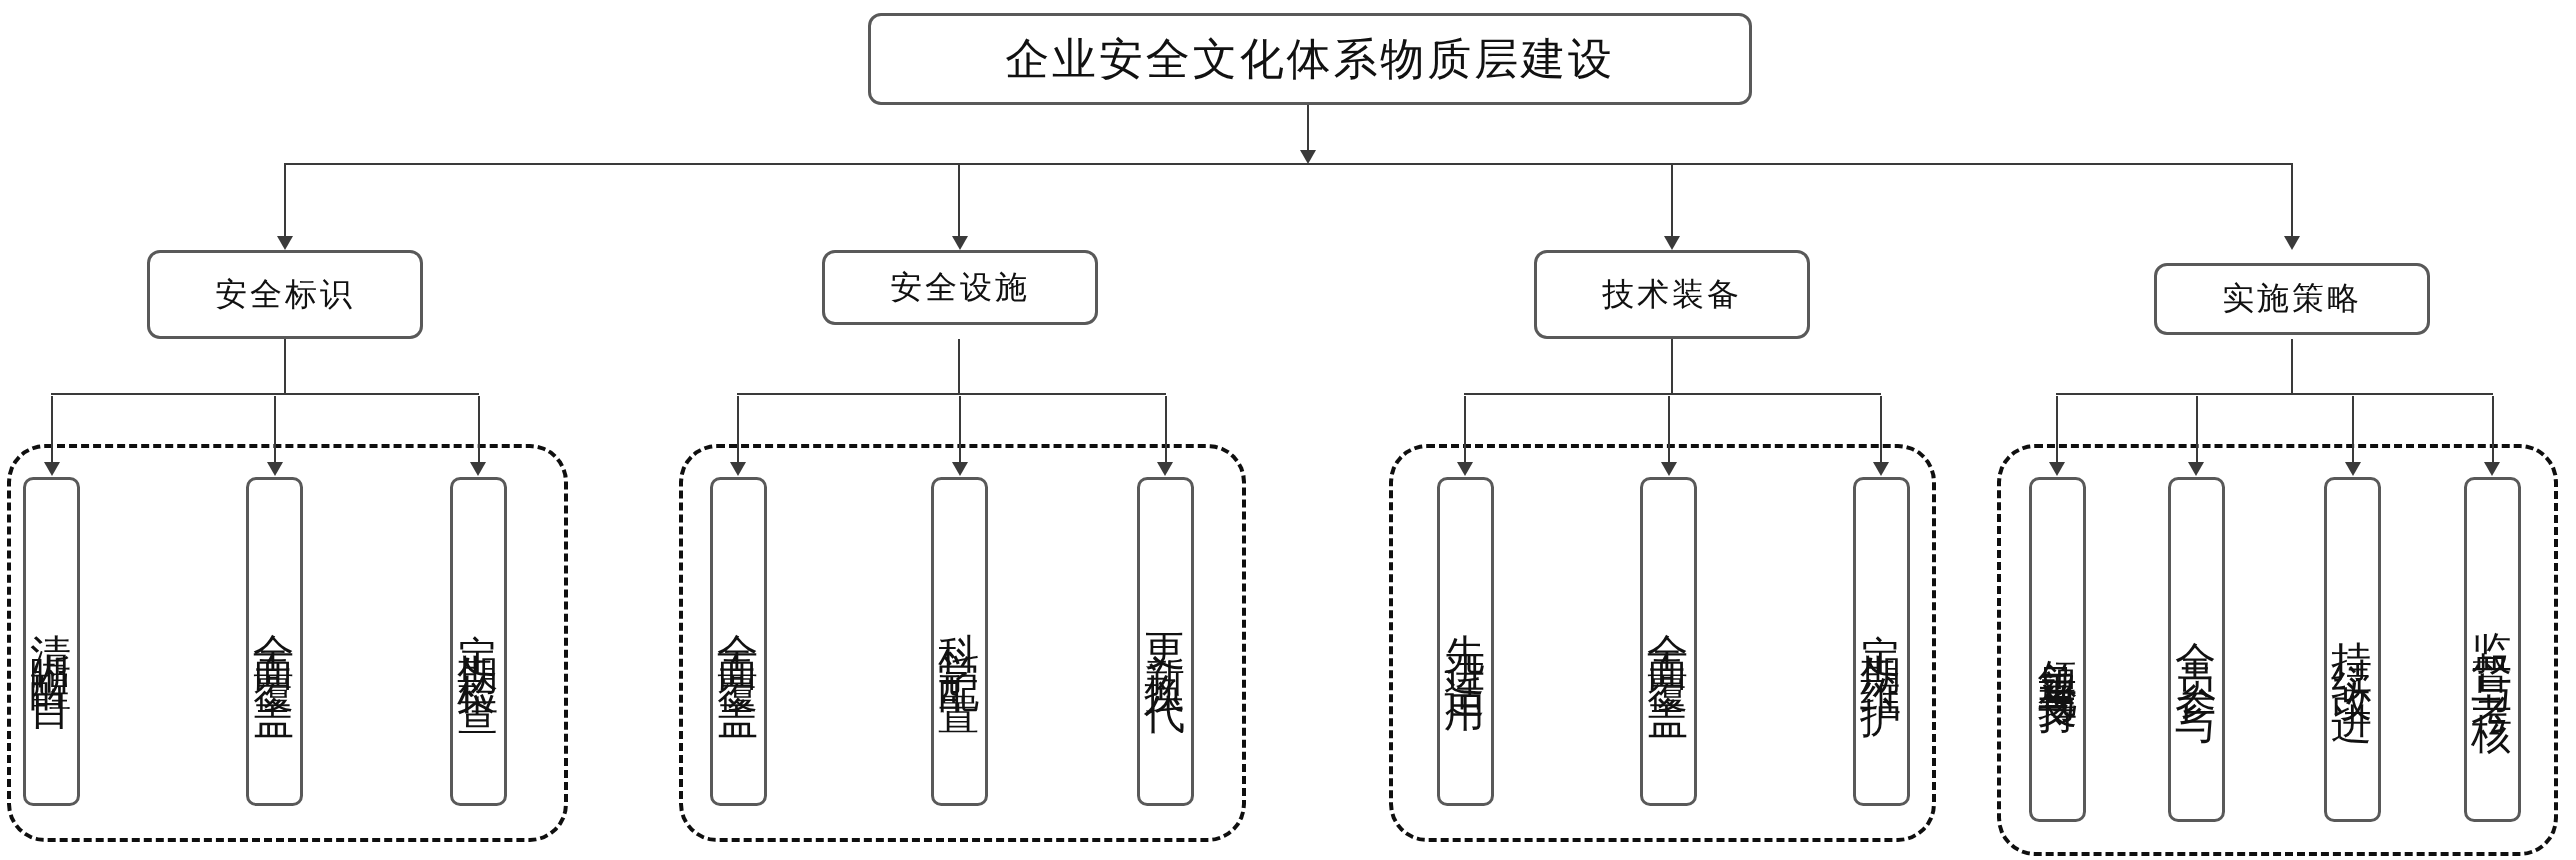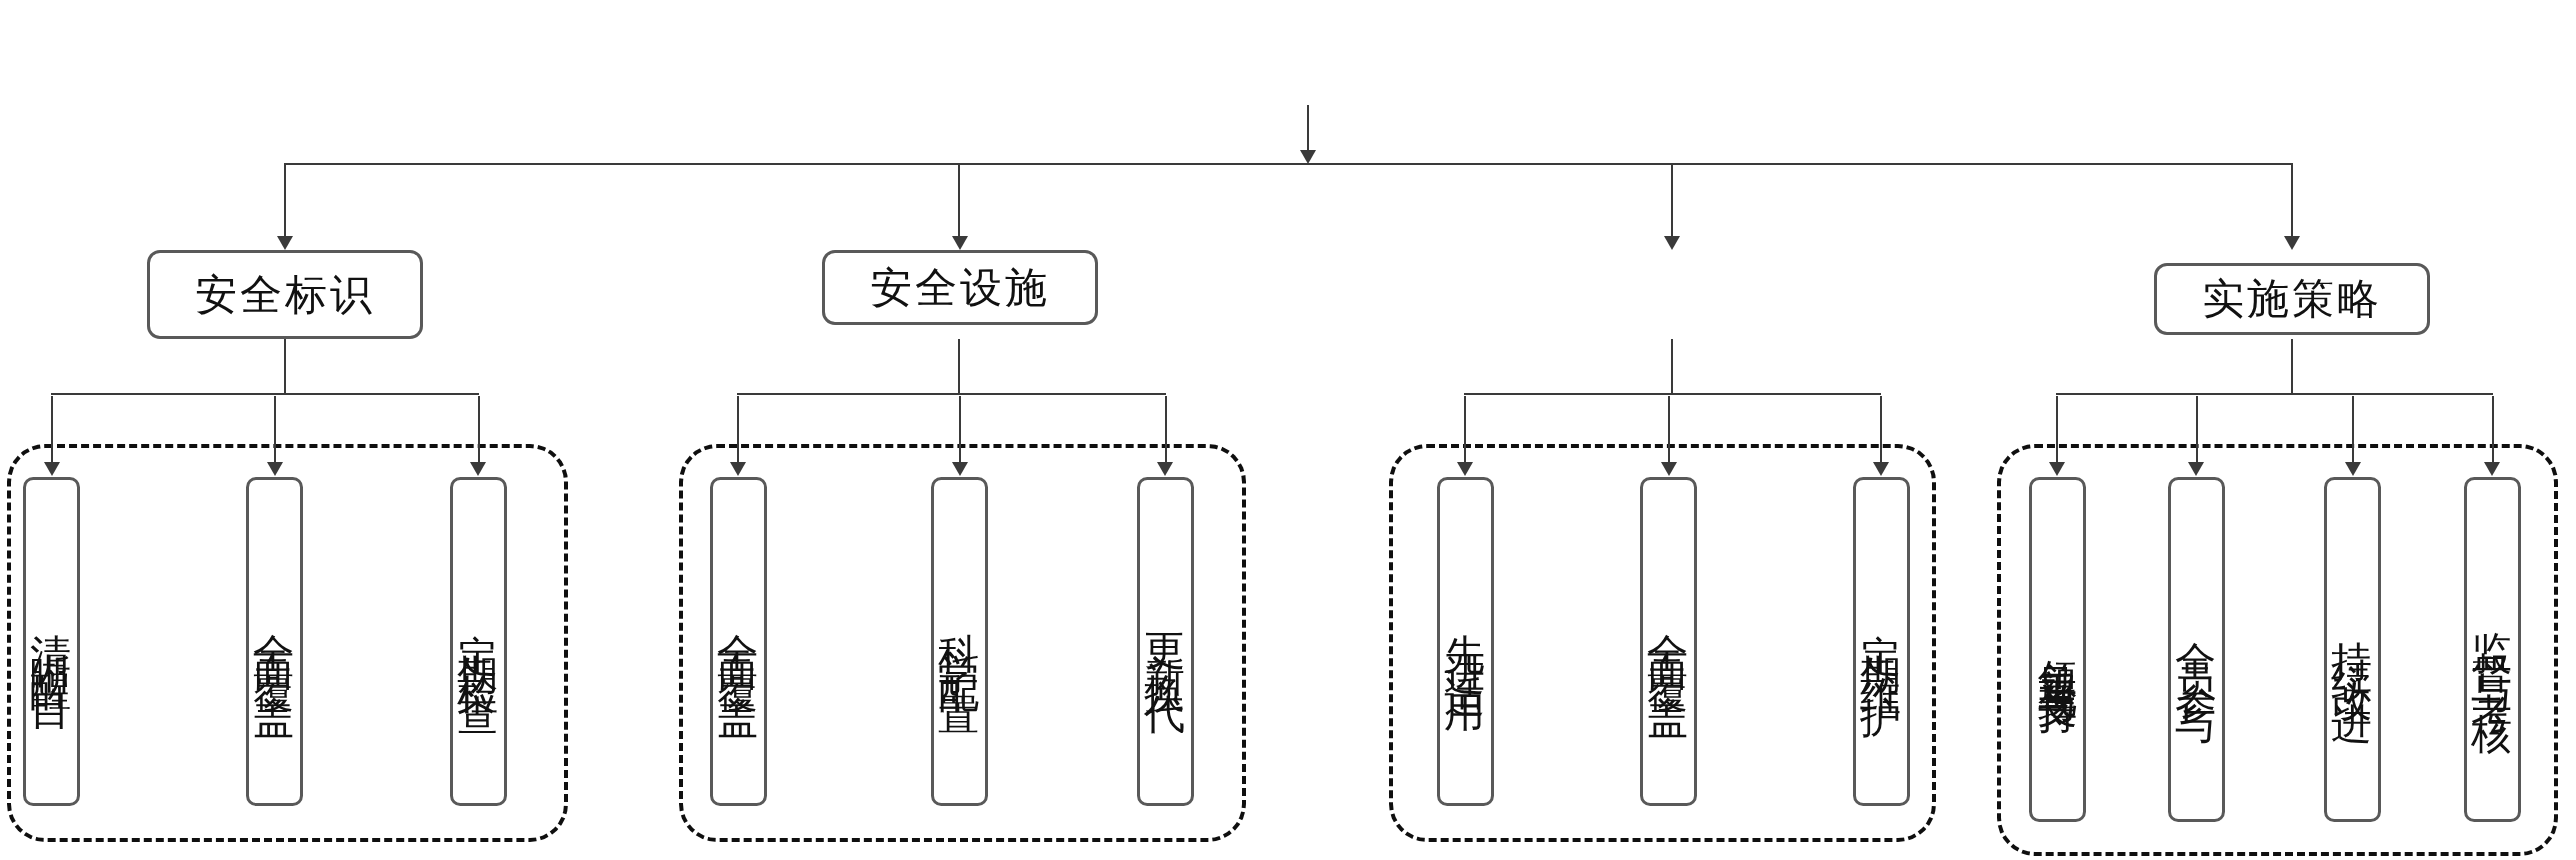--- a/index.html
+++ b/index.html
@@ -18,21 +18,21 @@
     border: 3.6px solid #595959;
     border-radius: 13px;
     background: #ffffff;
     display: flex;
     align-items: center;
     justify-content: center;
     text-align: center;
     z-index: 3;
   }
   .root-box  { font-size: 44px; letter-spacing: 2.9px; }
-  .branch-box{ font-size: 42px; letter-spacing: 2.9px; }
+  .branch-box{ font-size: 32px; letter-spacing: 2.9px; }
   .leaf {
     writing-mode: vertical-rl;
     text-orientation: upright;
     font-size: 41px;
     letter-spacing: 20.4px;
     border-radius: 10.2px;
   }
   .leaf.long { font-size: 39px; letter-spacing: 5.8px; }
   .vline { position: absolute; width: 2.2px; background: #3a3a3a; z-index: 1; }
   .hline { position: absolute; height: 2.2px; background: #3a3a3a; z-index: 1; }
@@ -51,40 +51,42 @@
     border-radius: 38px;
     background: transparent;
     z-index: 0;
   }
 </style>
 </head>
 <body>
 
 <div class="canvas">
 
+  <div class="box root-box" style="left:868px;top:13px;width:884px;height:92px;">企业安全文化体系物质层建设</div>
 
   <div class="vline" style="left:1307px;top:105px;height:47px;"></div>
   <div class="arrow" style="left:1300px;top:150px;"></div>
 
   <div class="hline" style="left:284px;top:163px;width:2009px;"></div>
 
   <div class="vline" style="left:284px;top:165px;height:71px;"></div>
   <div class="arrow" style="left:277px;top:236px;"></div>
 
   <div class="vline" style="left:958px;top:165px;height:71px;"></div>
   <div class="arrow" style="left:952px;top:236px;"></div>
 
   <div class="vline" style="left:1671px;top:165px;height:71px;"></div>
   <div class="arrow" style="left:1664px;top:236px;"></div>
 
   <div class="vline" style="left:2291px;top:165px;height:71px;"></div>
   <div class="arrow" style="left:2284px;top:236px;"></div>
 
   <div class="box branch-box" style="left:147px;top:250px;width:276px;height:89px;">安全标识</div>
   <div class="box branch-box" style="left:822px;top:250px;width:276px;height:75px;">安全设施</div>
+  <div class="box branch-box" style="left:1534px;top:250px;width:276px;height:89px;">技术装备</div>
   <div class="box branch-box" style="left:2154px;top:263px;width:276px;height:72px;">实施策略</div>
 
   <div class="vline" style="left:284px;top:339px;height:56px;"></div>
   <div class="vline" style="left:958px;top:339px;height:56px;"></div>
   <div class="vline" style="left:1671px;top:339px;height:56px;"></div>
   <div class="vline" style="left:2291px;top:339px;height:56px;"></div>
 
   <div class="hline" style="left:51px;top:393px;width:428px;"></div>
   <div class="hline" style="left:737px;top:393px;width:429px;"></div>
   <div class="hline" style="left:1464px;top:393px;width:417px;"></div>

